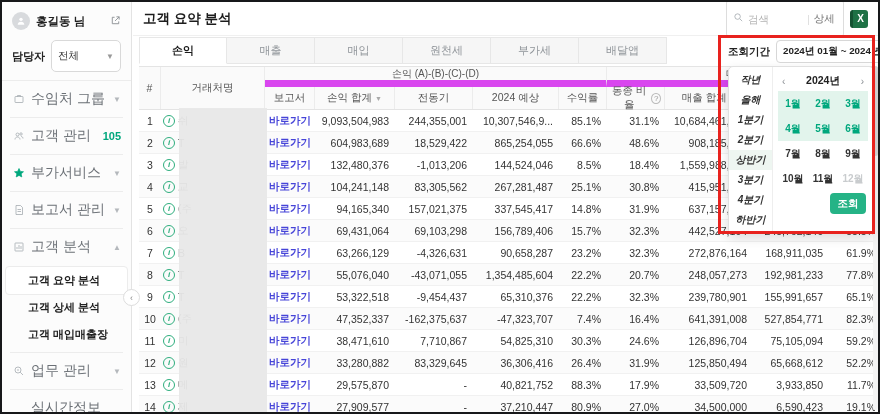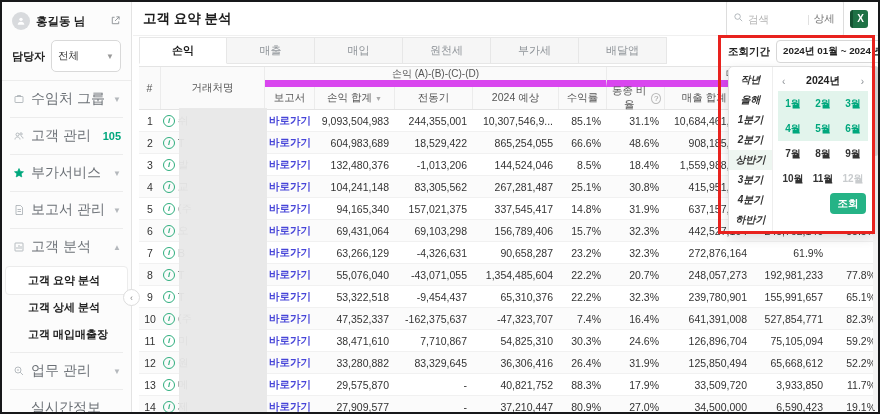--- a/index.html
+++ b/index.html
@@ -386,20 +386,21 @@
             </div>
             <div class="td center">
               <span class="link">바로가기</span>
             </div>
             <div class="td num">63,266,129</div>
             <div class="td num">-4,326,631</div>
             <div class="td num">90,658,287</div>
             <div class="td num">23.2%</div>
             <div class="td num">32.3%</div>
             <div class="td num">272,876,164</div>
+            <div class="td num">168,911,035</div>
             <div class="td num">61.9%</div>
           </div>
           <div class="grid-row trow">
             <div class="td center">8</div>
             <div class="td name">
               <span class="info-ico">i</span>
               <span>T</span>
             </div>
             <div class="td center">
               <span class="link">바로가기</span>

